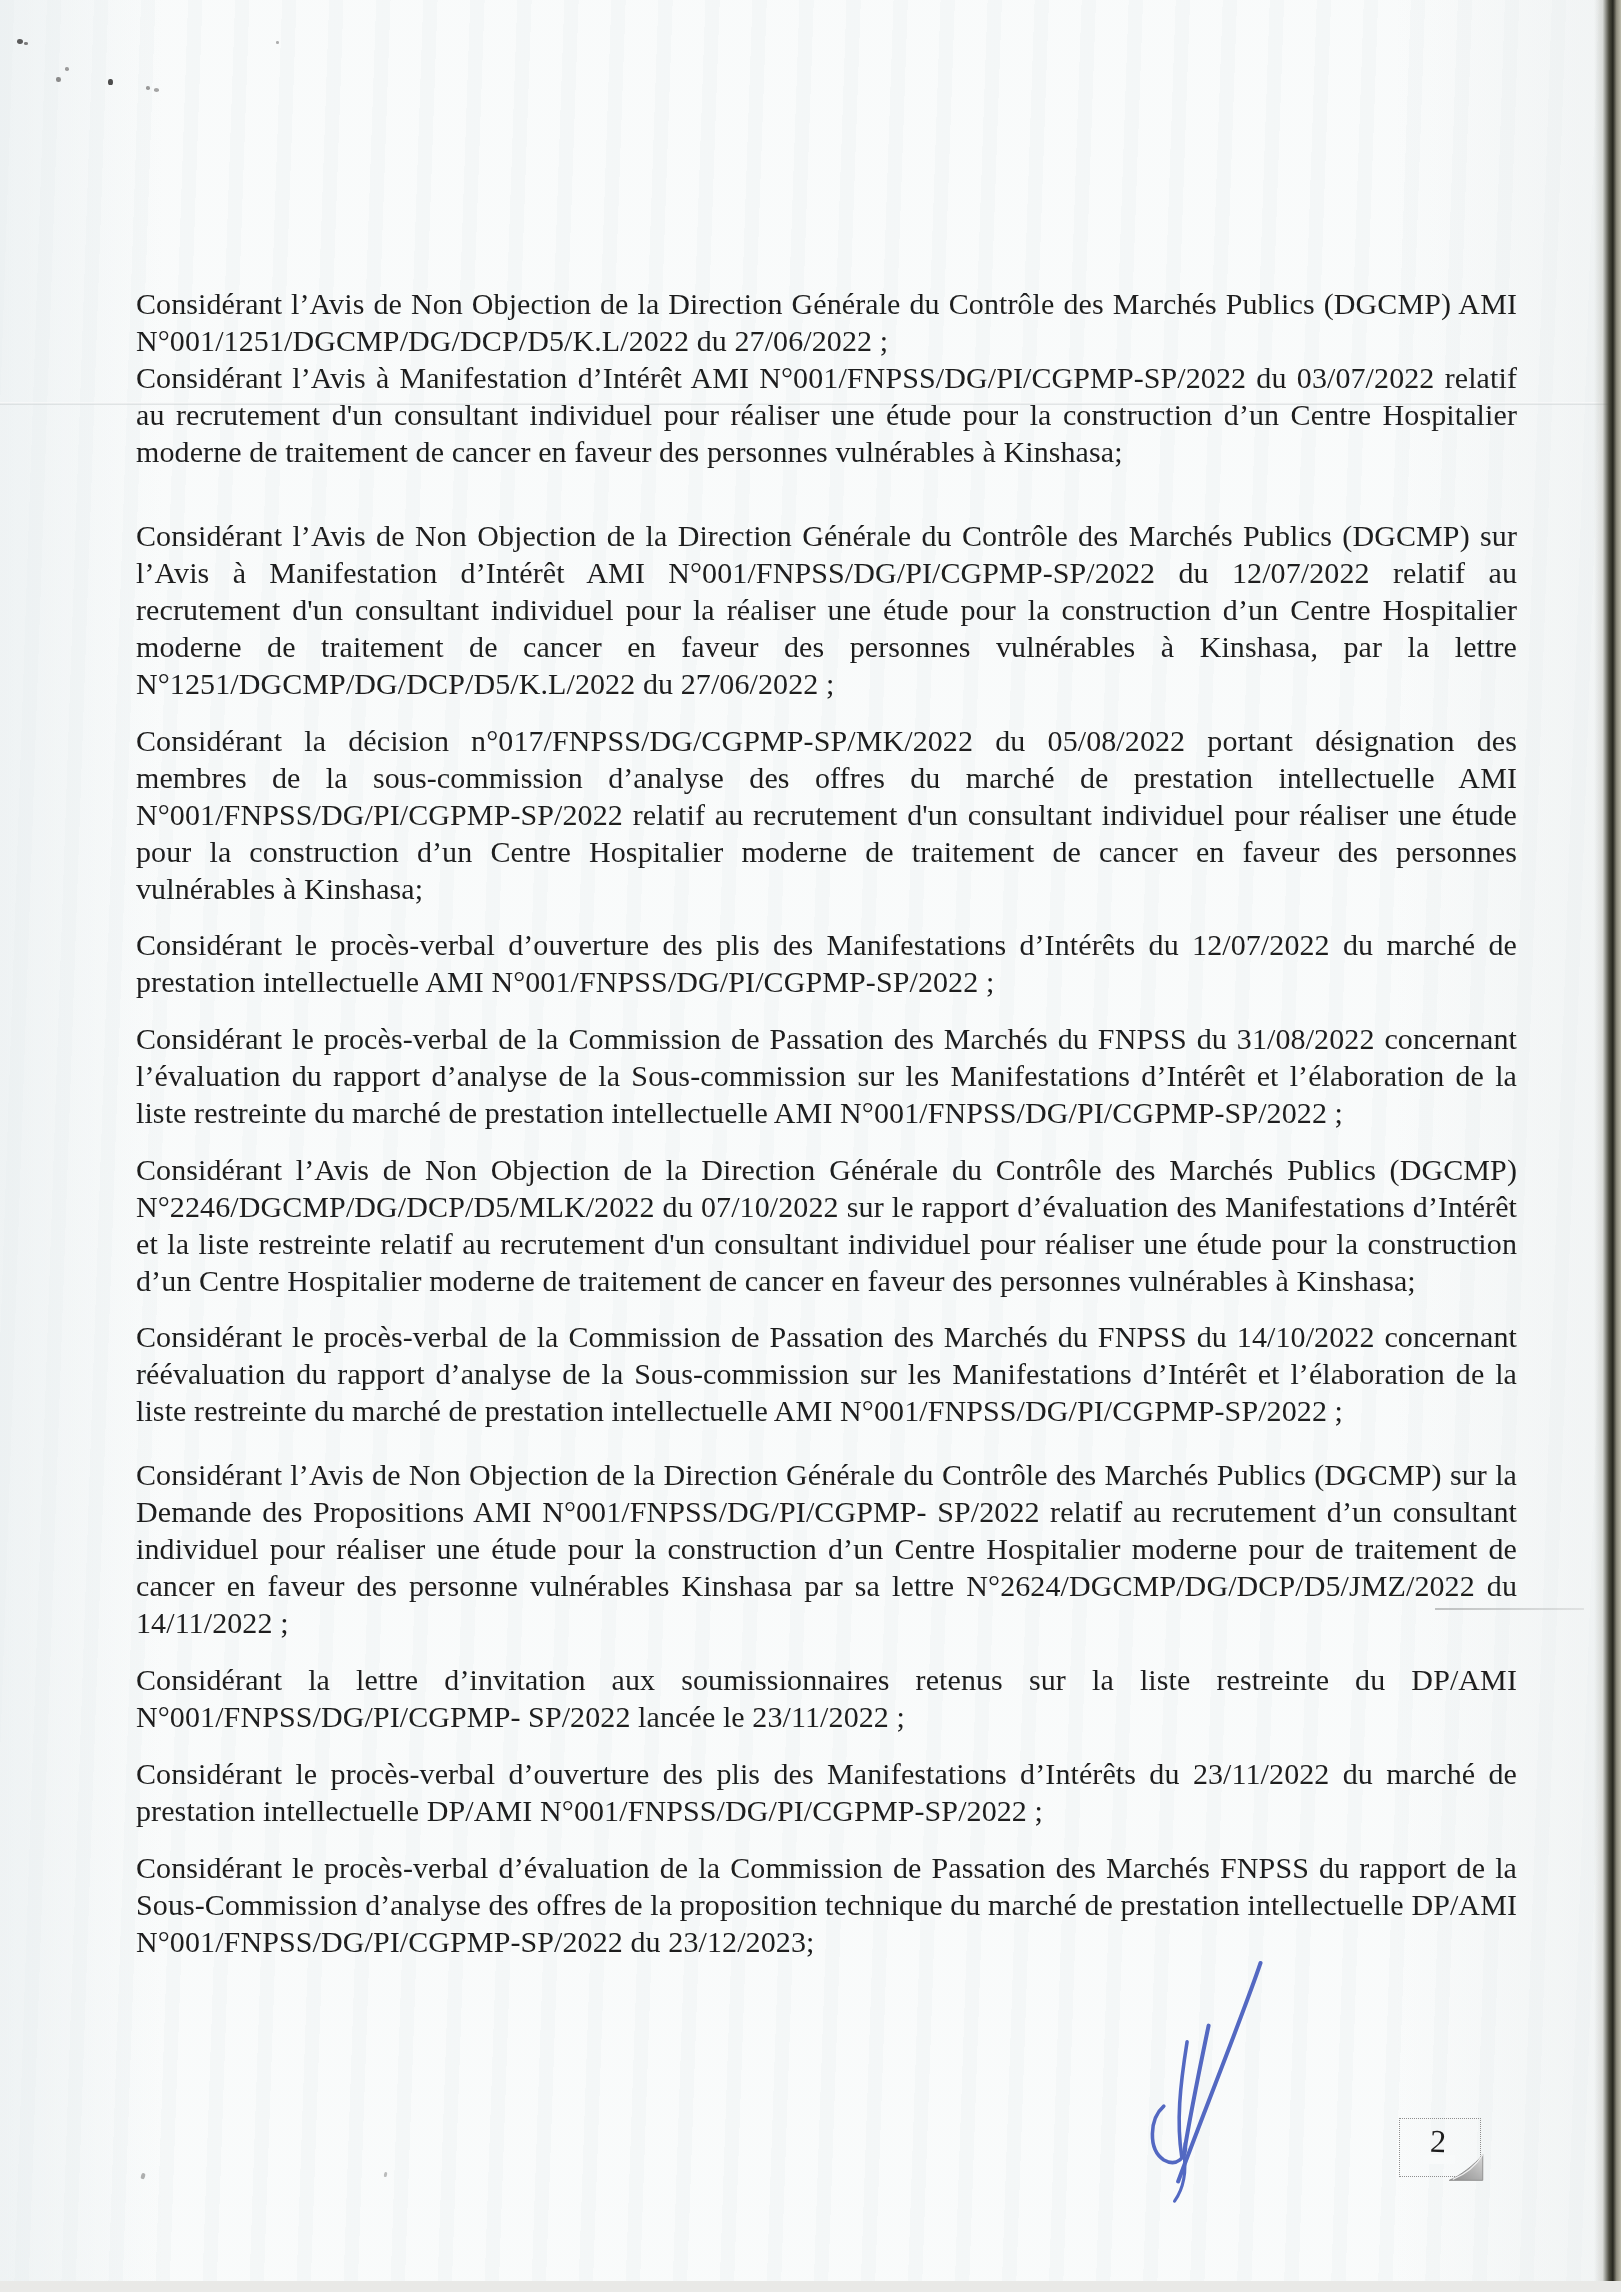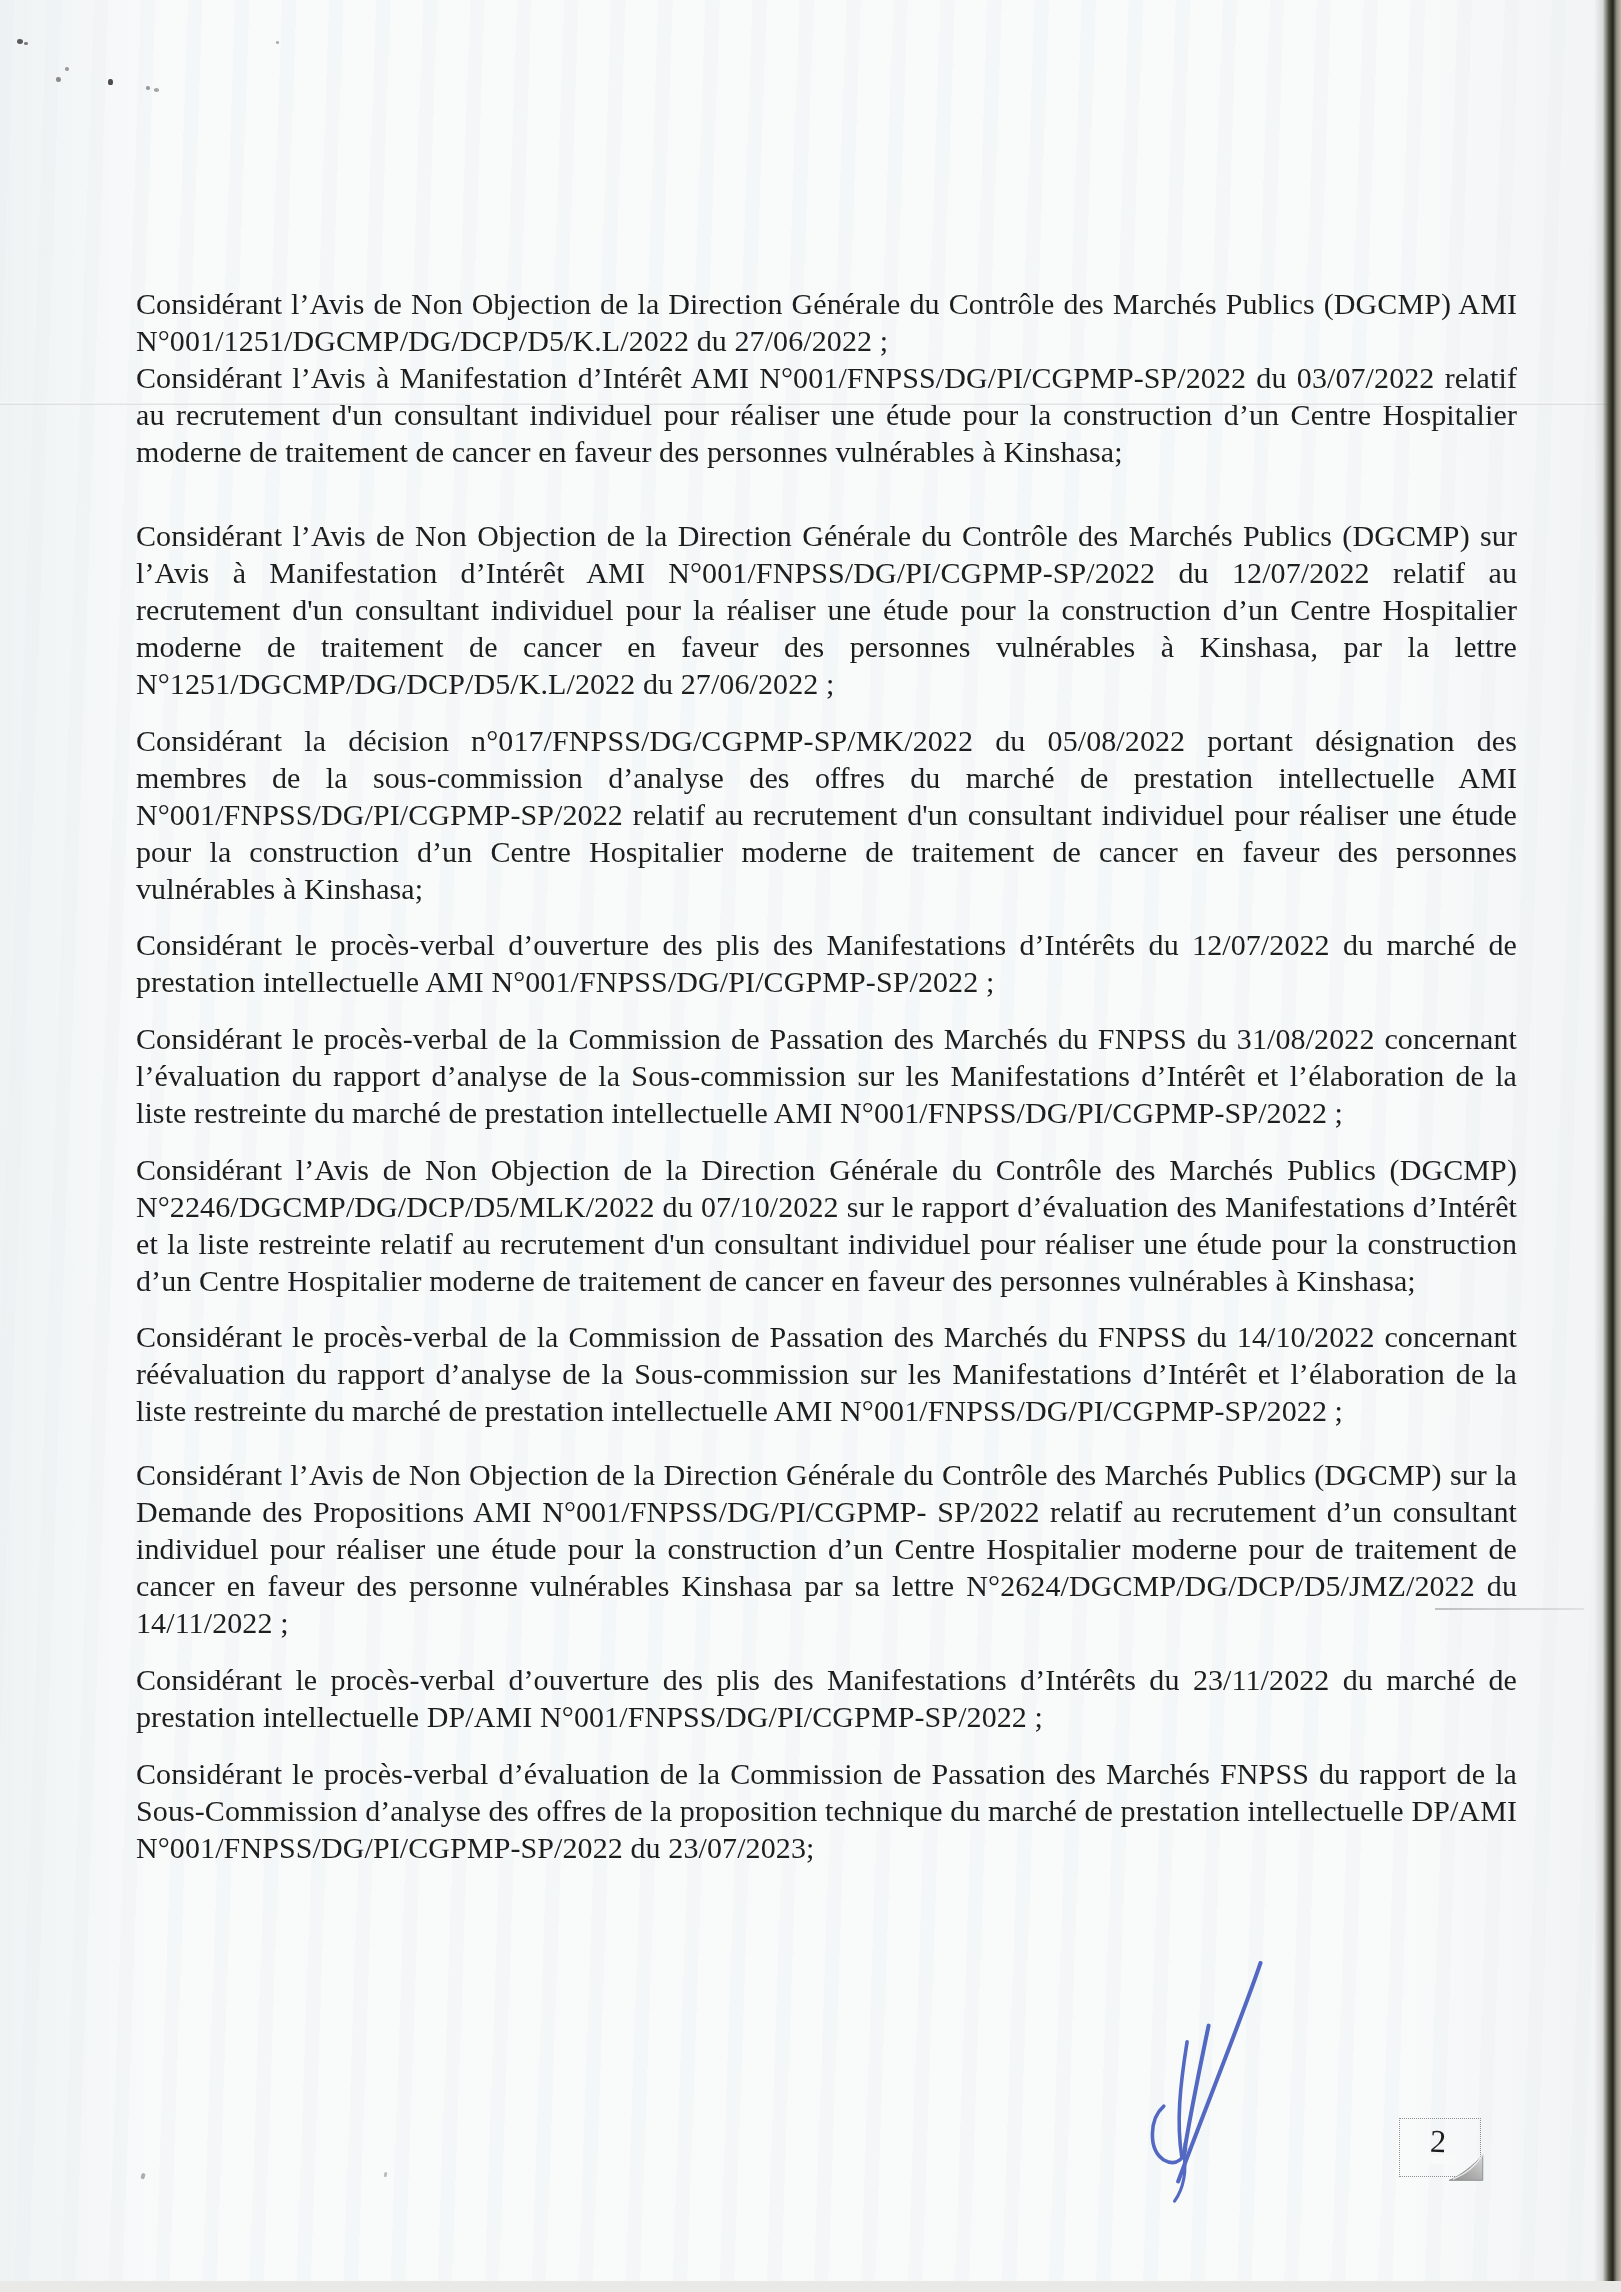--- a/index.html
+++ b/index.html
@@ -130,22 +130,23 @@
   <div class="content">
       <p class="para">Considérant l’Avis de Non Objection de la Direction Générale du Contrôle des Marchés Publics (DGCMP) AMI N°001/1251/DGCMP/DG/DCP/D5/K.L/2022 du 27/06/2022 ;</p>
       <p class="para">Considérant l’Avis à Manifestation d’Intérêt AMI N°001/FNPSS/DG/PI/CGPMP-SP/2022 du 03/07/2022 relatif au recrutement d'un consultant individuel pour réaliser une étude pour la construction d’un Centre Hospitalier moderne de traitement de cancer en faveur des personnes vulnérables à Kinshasa;</p>
       <p class="para">Considérant l’Avis de Non Objection de la Direction Générale du Contrôle des Marchés Publics (DGCMP) sur l’Avis à Manifestation d’Intérêt AMI N°001/FNPSS/DG/PI/CGPMP-SP/2022 du 12/07/2022 relatif au recrutement d'un consultant individuel pour la réaliser une étude pour la construction d’un Centre Hospitalier moderne de traitement de cancer en faveur des personnes vulnérables à Kinshasa, par la lettre N°1251/DGCMP/DG/DCP/D5/K.L/2022 du 27/06/2022 ;</p>
       <p class="para">Considérant la décision n°017/FNPSS/DG/CGPMP-SP/MK/2022 du 05/08/2022 portant désignation des membres de la sous-commission d’analyse des offres du marché de prestation intellectuelle AMI N°001/FNPSS/DG/PI/CGPMP-SP/2022 relatif au recrutement d'un consultant individuel pour réaliser une étude pour la construction d’un Centre Hospitalier moderne de traitement de cancer en faveur des personnes vulnérables à Kinshasa;</p>
       <p class="para">Considérant le procès-verbal d’ouverture des plis des Manifestations d’Intérêts du 12/07/2022 du marché de prestation intellectuelle AMI N°001/FNPSS/DG/PI/CGPMP-SP/2022 ;</p>
       <p class="para">Considérant le procès-verbal de la Commission de Passation des Marchés du FNPSS du 31/08/2022 concernant l’évaluation du rapport d’analyse de la Sous-commission sur les Manifestations d’Intérêt et l’élaboration de la liste restreinte du marché de prestation intellectuelle AMI N°001/FNPSS/DG/PI/CGPMP-SP/2022 ;</p>
       <p class="para">Considérant l’Avis de Non Objection de la Direction Générale du Contrôle des Marchés Publics (DGCMP) N°2246/DGCMP/DG/DCP/D5/MLK/2022 du 07/10/2022 sur le rapport d’évaluation des Manifestations d’Intérêt et la liste restreinte relatif au recrutement d'un consultant individuel pour réaliser une étude pour la construction d’un Centre Hospitalier moderne de traitement de cancer en faveur des personnes vulnérables à Kinshasa;</p>
       <p class="para">Considérant le procès-verbal de la Commission de Passation des Marchés du FNPSS du 14/10/2022 concernant réévaluation du rapport d’analyse de la Sous-commission sur les Manifestations d’Intérêt et l’élaboration de la liste restreinte du marché de prestation intellectuelle AMI N°001/FNPSS/DG/PI/CGPMP-SP/2022 ;</p>
       <p class="para">Considérant l’Avis de Non Objection de la Direction Générale du Contrôle des Marchés Publics (DGCMP) sur la Demande des Propositions AMI N°001/FNPSS/DG/PI/CGPMP- SP/2022 relatif au recrutement d’un consultant individuel pour réaliser une étude pour la construction d’un Centre Hospitalier moderne pour de traitement de cancer en faveur des personne vulnérables Kinshasa par sa lettre N°2624/DGCMP/DG/DCP/D5/JMZ/2022 du 14/11/2022 ;</p>
+      <p class="para">Considérant la lettre d’invitation aux soumissionnaires retenus sur la liste restreinte du DP/AMI N°001/FNPSS/DG/PI/CGPMP- SP/2022 lancée le 23/11/2022 ;</p>
       <p class="para">Considérant le procès-verbal d’ouverture des plis des Manifestations d’Intérêts du 23/11/2022 du marché de prestation intellectuelle DP/AMI N°001/FNPSS/DG/PI/CGPMP-SP/2022 ;</p>
-      <p class="para">Considérant le procès-verbal d’évaluation de la Commission de Passation des Marchés FNPSS du rapport de la Sous-Commission d’analyse des offres de la proposition technique du marché de prestation intellectuelle DP/AMI N°001/FNPSS/DG/PI/CGPMP-SP/2022 du 23/07/2023;</p>
+      <p class="para">Considérant le procès-verbal d’évaluation de la Commission de Passation des Marchés FNPSS du rapport de la Sous-Commission d’analyse des offres de la proposition technique du marché de prestation intellectuelle DP/AMI N°001/FNPSS/DG/PI/CGPMP-SP/2022 du 23/12/2023;</p>
     </div>
 
   <div class="crease"></div>
 
   <svg class="signature" width="197" height="296" viewBox="0 0 220 330">
     <g fill="none" stroke="#3d55bb" stroke-linecap="round" opacity="0.88">
       <path d="M148,22 C132,70 92,170 56,266" stroke-width="4.5"></path>
       <path d="M90,92 C80,140 68,200 62,238" stroke-width="4.5"></path>
       <path d="M66,110 C58,160 54,200 60,238" stroke-width="4"></path>
       <path d="M40,182 C24,196 22,230 40,242 C54,250 66,240 64,224" stroke-width="4"></path>

